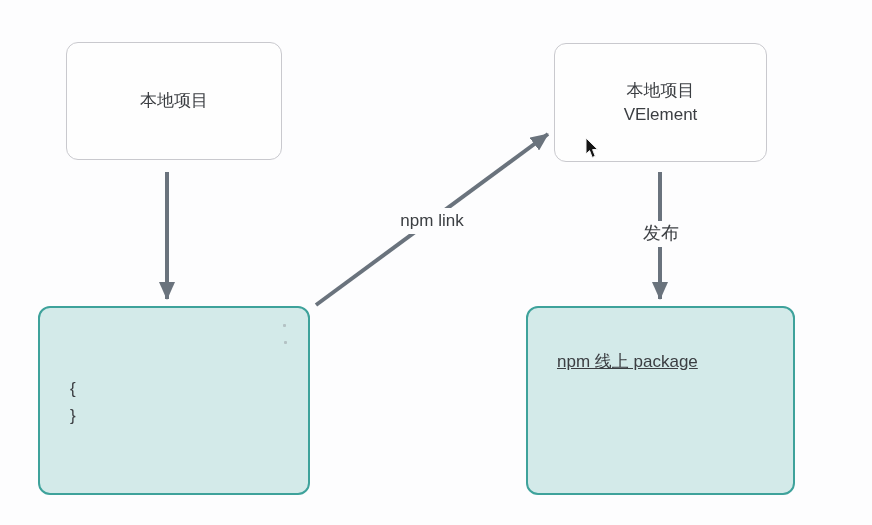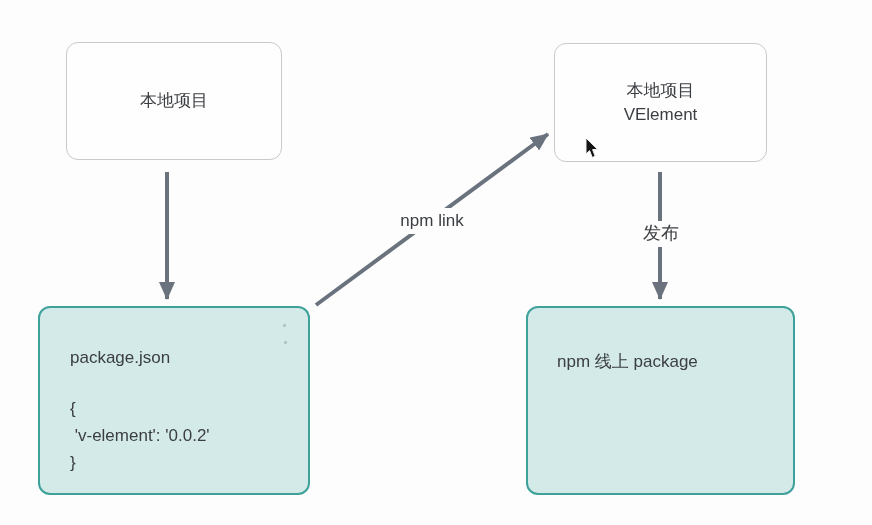--- a/index.html
+++ b/index.html
@@ -34,21 +34,21 @@
   .box-teal {
     background: var(--teal-box-fill, #d3eae9);
     border: 2px solid var(--teal-box-border, #3ea29b);
     font-size: 17px;
   }
   #box-vikingtest { left: 66px;  top: 42px;  width: 216px; height: 118px; }
   #box-velement   { left: 554px; top: 43px;  width: 213px; height: 119px; }
   #box-packagejson{ left: 38px;  top: 306px; width: 272px; height: 189px;
                     padding: 40px 18px 0 30px; }
   #box-npmpackage { left: 526px; top: 306px; width: 269px; height: 189px;
-                    padding: 41px 18px 0 29px; line-height: 26px; }
+                    padding: 41px 18px 0 29px; line-height: 26px; text-decoration: underline; }
   .code {
     margin-top: 27px;
     font-size: 17px;
     line-height: 27px;
   }
   .code-line { display: block; white-space: pre; }
   .arrow-label {
     position: absolute;
     background: var(--background, #fdfdfe);
     color: var(--text, #3b3e42);
@@ -98,24 +98,22 @@
   <div class="box box-white" id="box-vikingtest">
     <div>本地项目</div>
   </div>
 
   <div class="box box-white" id="box-velement">
     <div>本地项目</div>
     <div>VElement</div>
   </div>
 
   <div class="box box-teal" id="box-packagejson">
-    <div>package.json</div>
     <div class="code">
       <span class="code-line">{</span>
-      <span class="code-line"> 'v-element': '0.0.2'</span>
       <span class="code-line">}</span>
     </div>
   </div>
 
   <div class="box box-teal" id="box-npmpackage">
     <div>npm 线上 package</div>
   </div>
 
   <div class="arrow-label" id="label-npm-link">npm link</div>
   <div class="arrow-label" id="label-publish">发布</div>

